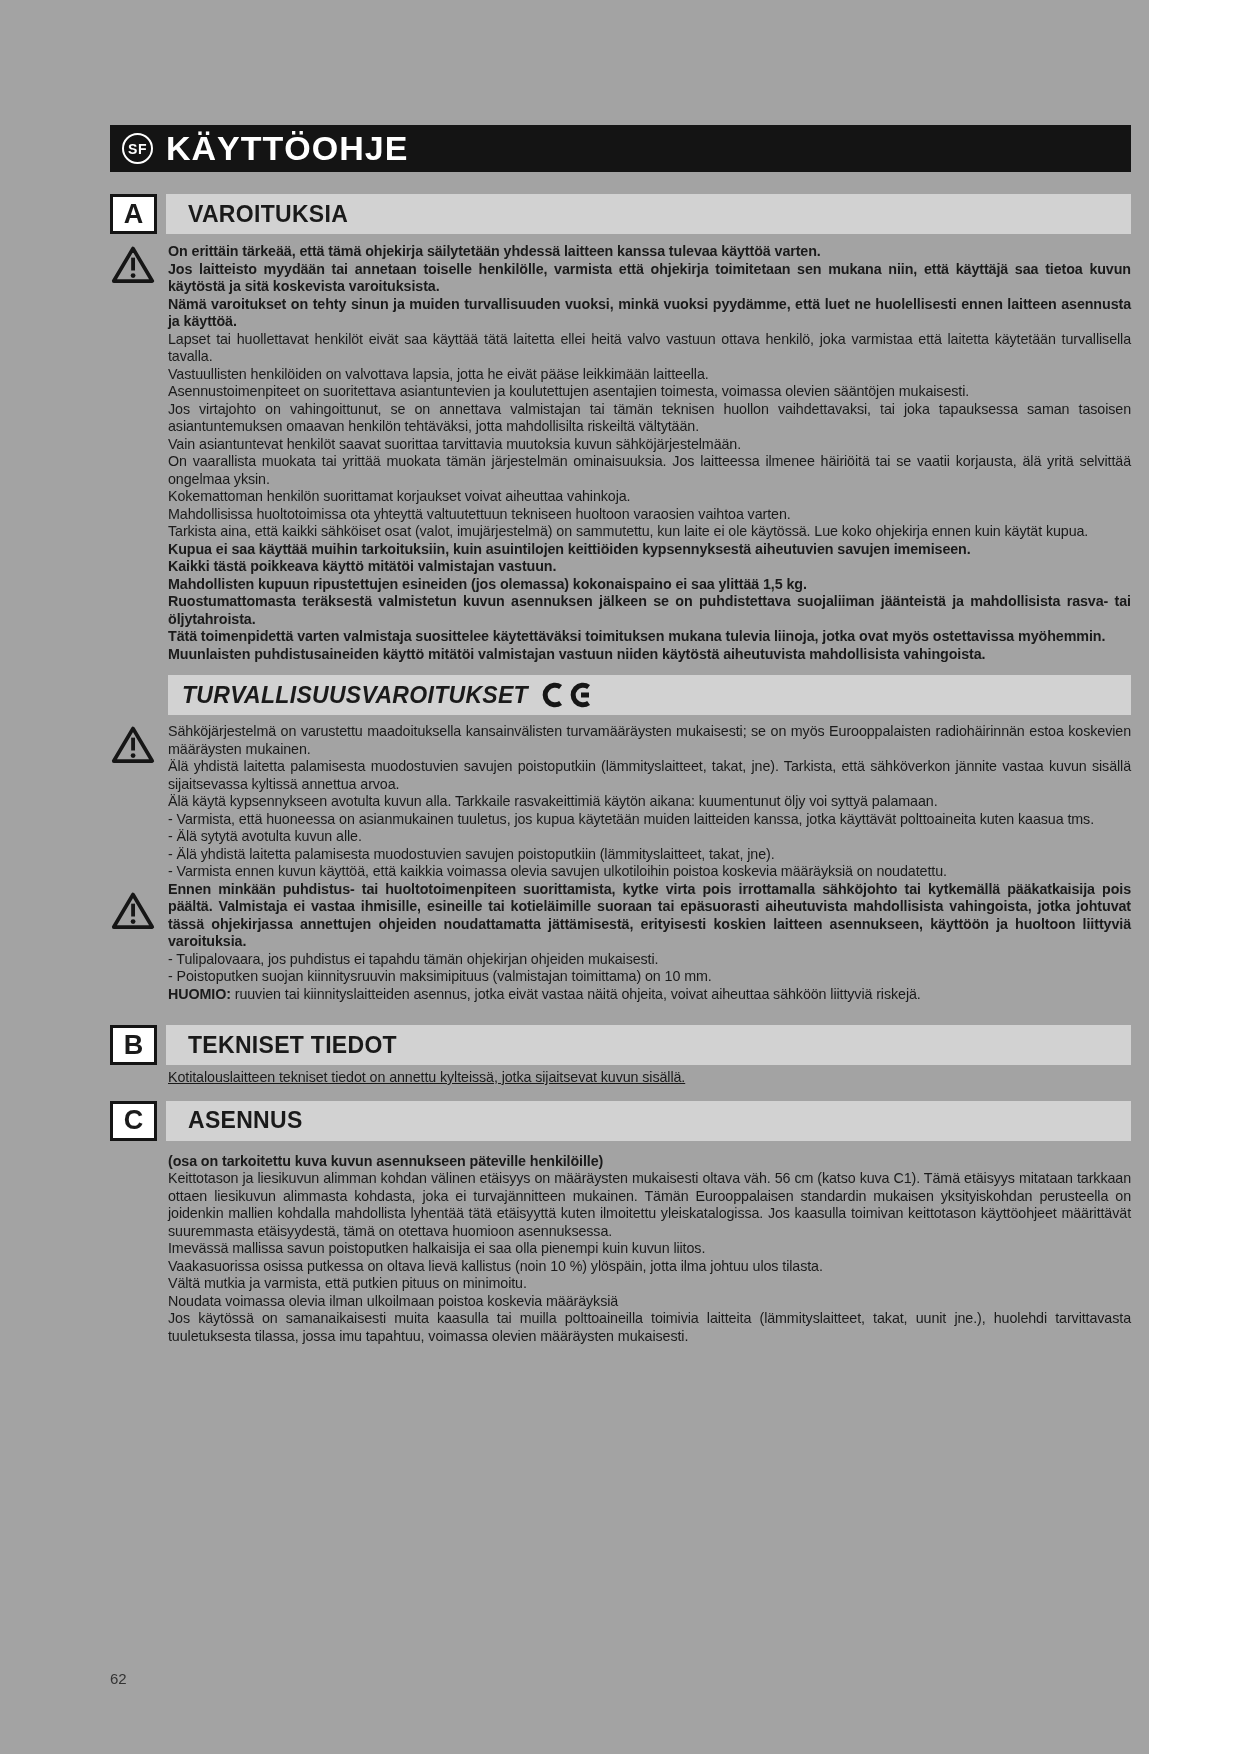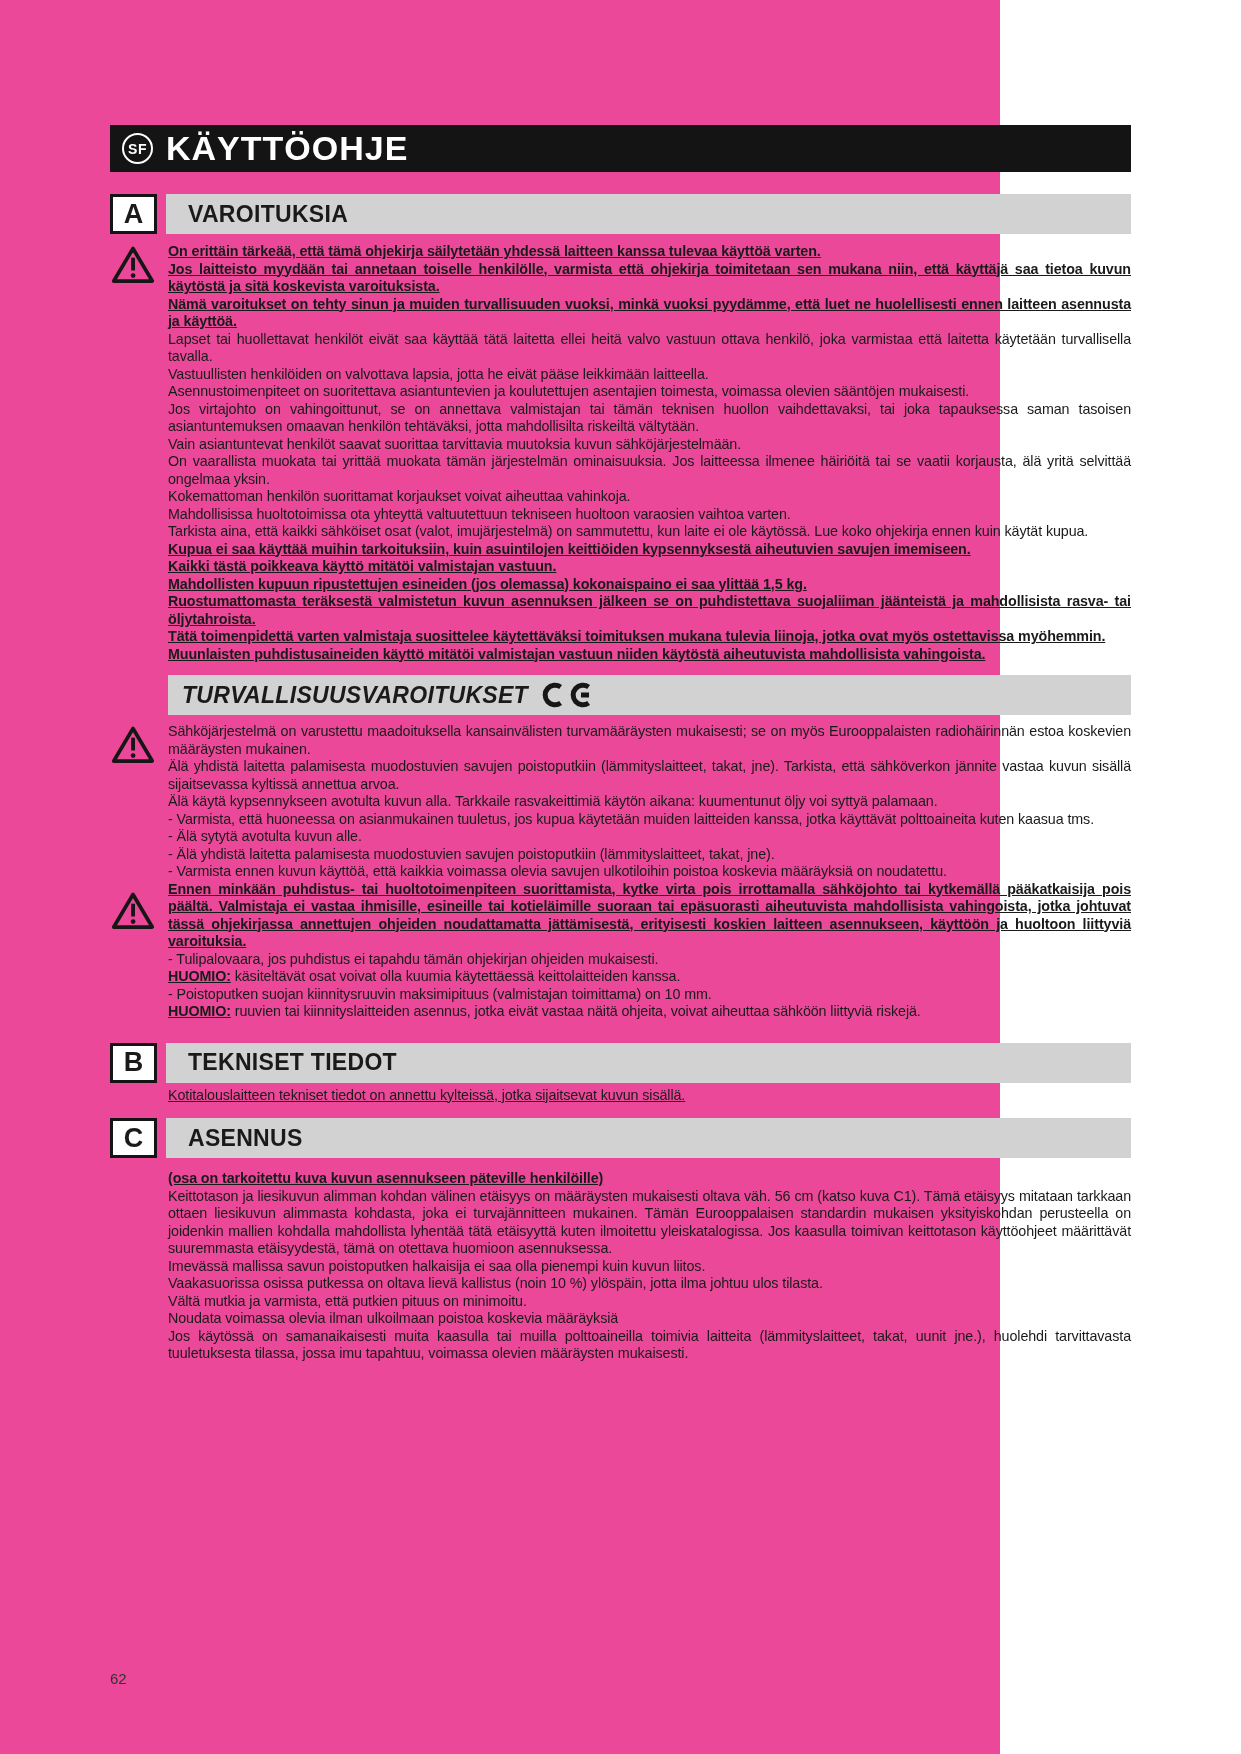--- a/index.html
+++ b/index.html
@@ -4,21 +4,21 @@
 <style>
   * { box-sizing: border-box; }
   html, body { margin: 0; padding: 0; }
   body {
     width: 1241px; height: 1754px;
     background: #ffffff;
     font-family: "Liberation Sans", sans-serif;
     color: #1a1a1a;
     overflow: hidden;
   }
-  .page { position: relative; width: 1000px; height: 1754px; background: #ec4899; padding-left: 48px; }
+  .page { position: relative; width: 1149px; height: 1754px; background: #a3a3a3; padding-left: 48px; }
   .content { position: absolute; left: 110px; top: 125px; width: 1021px; }
 
   
   .header-bar {
     height: 47px; background: #141414;
     display: flex; align-items: center; padding-left: 12px; gap: 13px;
   }
   .sf-badge {
     width: 31px; height: 31px; border: 2.5px solid #fff; border-radius: 50%;
     color: #fff; font-weight: bold; font-size: 14px;
@@ -50,21 +50,21 @@
     margin-top: 12px;
     font-style: italic;
   }
 
   
   .block { position: relative; padding-left: 58px; }
   .block p {
     margin: 0; font-size: 14.3px; line-height: 17.5px;
     text-align: justify; letter-spacing: -0.1px;
   }
-  .b { font-weight: bold; text-decoration: underline; }
+  .b { font-weight: bold; }
   .tri {
     position: absolute; left: 1px; top: 2px; width: 44px; height: 40px;
   }
   .tri svg { display: block; }
 
   .mt-a-header { margin-top: 22px; }
   .mt-a-block { margin-top: 9px; }
   .mt-safety-block { margin-top: 8px; }
   .mt-b-header { margin-top: 22px; }
   .mt-b-block { margin-top: 4px; text-decoration: underline; }
@@ -160,21 +160,20 @@
     <div class="block">
       <div class="tri" style="top:10px;">
         <svg width="44" height="40" viewBox="0 0 48 42">
           <path d="M24 3 L45 38.5 L3 38.5 Z" fill="none" stroke="#161616" stroke-width="4" stroke-linejoin="round"></path>
           <rect x="22" y="13" width="4.2" height="14" fill="#161616"></rect>
           <circle cx="24.1" cy="32.5" r="2.6" fill="#161616"></circle>
         </svg>
       </div>
       <p class="b">Ennen minkään puhdistus- tai huoltotoimenpiteen suorittamista, kytke virta pois irrottamalla sähköjohto tai kytkemällä pääkatkaisija pois päältä. Valmistaja ei vastaa ihmisille, esineille tai kotieläimille suoraan tai epäsuorasti aiheutuvista mahdollisista vahingoista, jotka johtuvat tässä ohjekirjassa annettujen ohjeiden noudattamatta jättämisestä, erityisesti koskien laitteen asennukseen, käyttöön ja huoltoon liittyviä varoituksia.</p>
       <p>- Tulipalovaara, jos puhdistus ei tapahdu tämän ohjekirjan ohjeiden mukaisesti.</p>
-      <p><span class="b">HUOMIO:</span><span> käsiteltävät osat voivat olla kuumia käytettäessä keittolaitteiden kanssa.</span></p>
       <p>- Poistoputken suojan kiinnitysruuvin maksimipituus (valmistajan toimittama) on 10 mm.</p>
       <p><span class="b">HUOMIO:</span><span> ruuvien tai kiinnityslaitteiden asennus, jotka eivät vastaa näitä ohjeita, voivat aiheuttaa sähköön liittyviä riskejä.</span></p>
     </div>
 
     <div class="sec-header mt-b-header">
       <div class="letter-box">
         <span>B</span>
       </div>
       <div class="sec-gap"></div>
       <div class="sec-bar">

